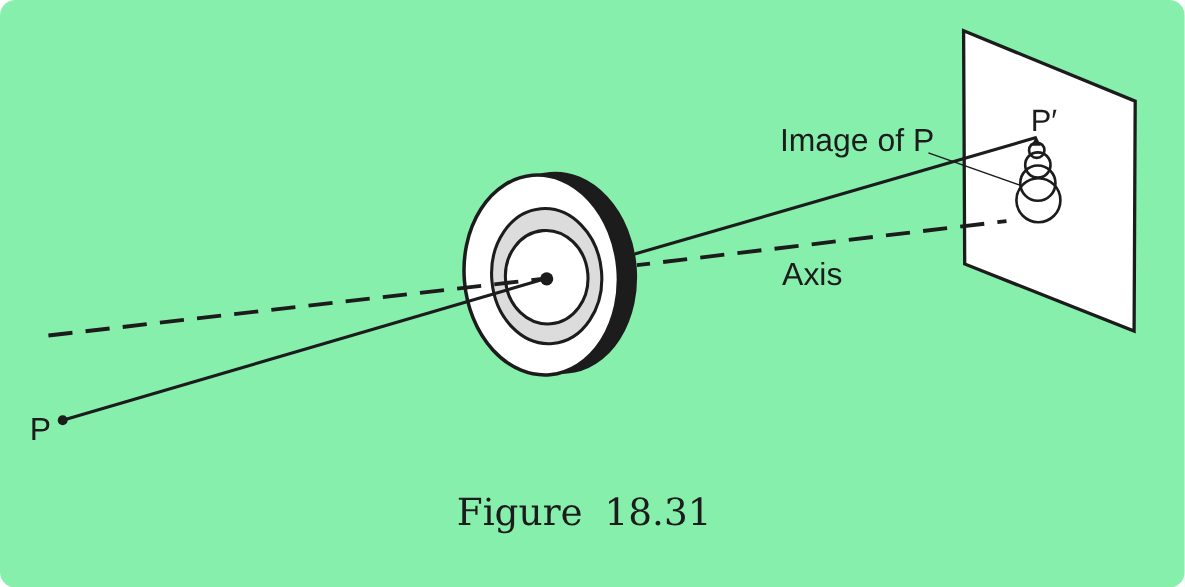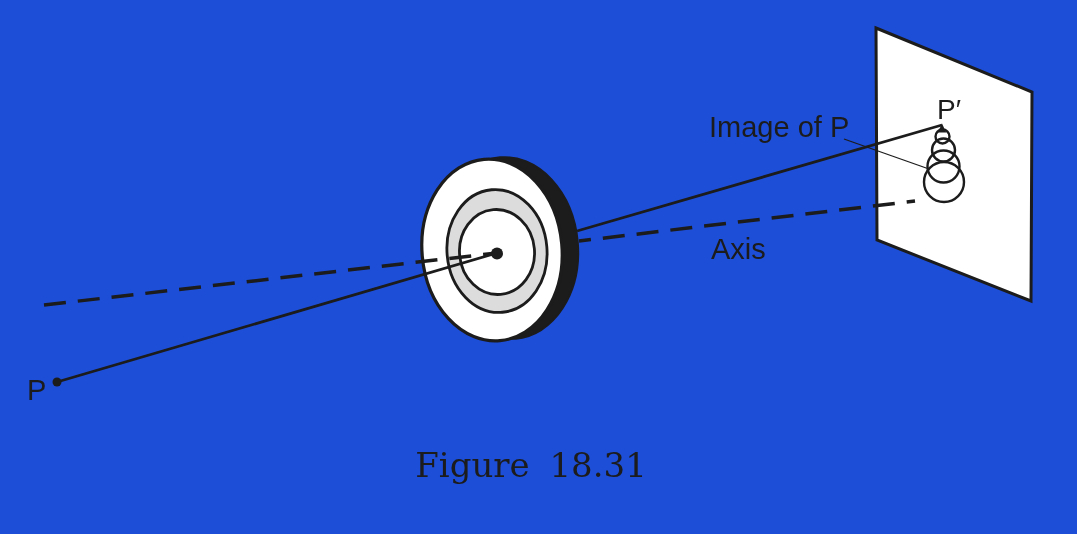--- a/index.html
+++ b/index.html
@@ -7,21 +7,22 @@
     padding: 0;
     background: #ffffff;
     width: 1077px;
     height: 534px;
     overflow: hidden;
   }
   .stage {
     position: relative;
     width: 1077px;
     height: 534px;
-    background: #1d4ed8;
+    background: #86efac;
+    border-radius: 14px;
   }
   svg { display: block; }
   .label-sans {
     font-family: "Liberation Sans", sans-serif;
     font-size: 29px;
     fill: #1c1c1c;
   }
   .label-sans-small {
     font-family: "Liberation Sans", sans-serif;
     font-size: 28px;

